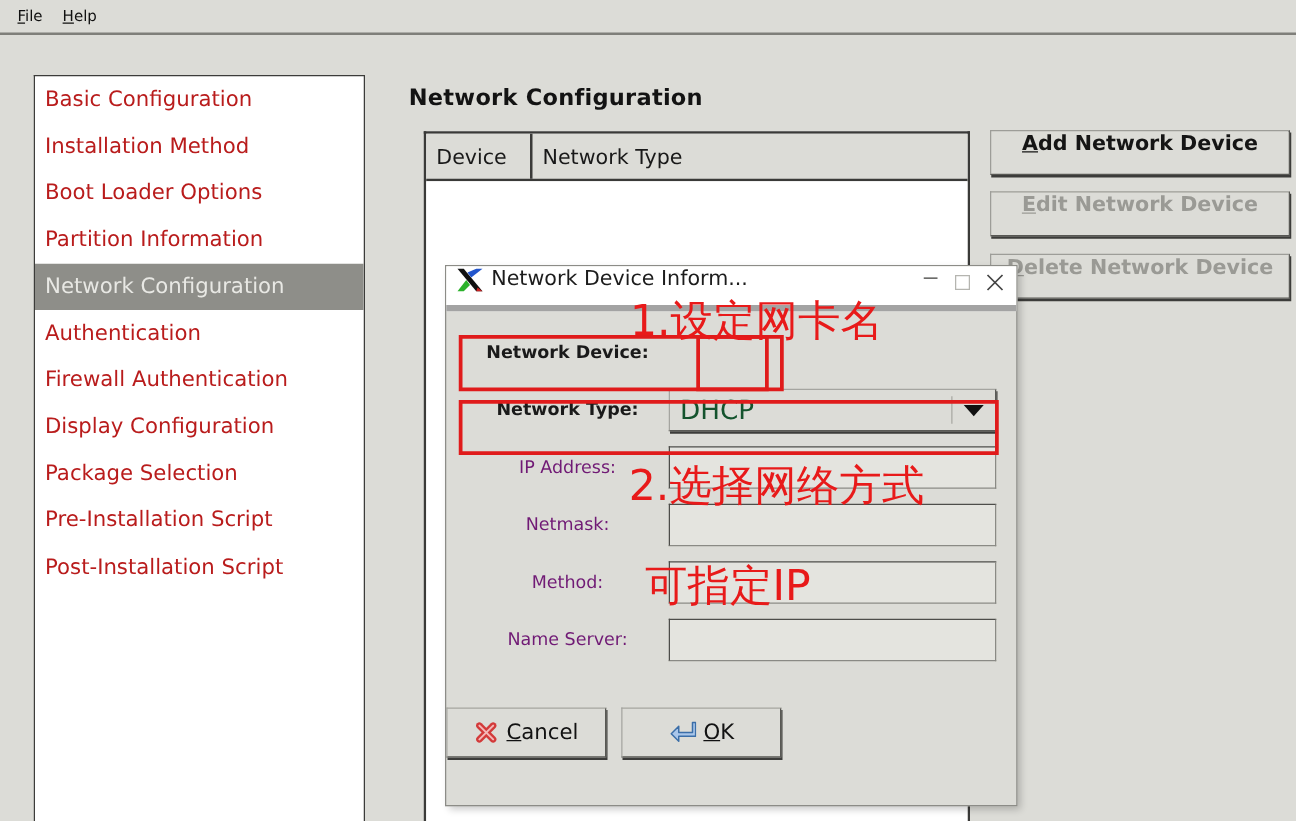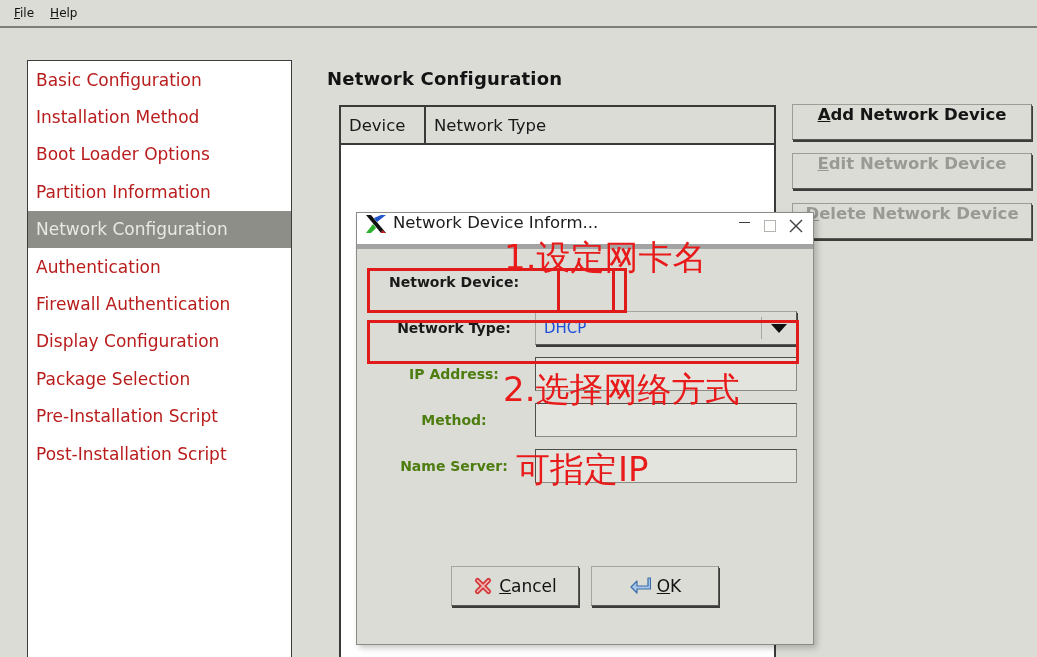--- a/index.html
+++ b/index.html
@@ -196,21 +196,21 @@
   }
   .flabel {
     width: 162px;
     flex: none;
     font-size: 14px;
     color: #1a1a1a;
     font-weight: bold;
     cursor: default;
     text-align: center;
   }
-  .flabel.dim { color: #4d7c0f; font-weight: bold; }
+  .flabel.dim { color: #701a75; font-weight: normal; }
 
   .ftext {
     flex: 1;
     height: 34px;
     background: #ffffff;
     border: 1px solid #8a8a85;
     border-top-color: #4d4d4a;
     border-left-color: #4d4d4a;
     box-sizing: border-box;
     display: flex;
@@ -231,22 +231,22 @@
     border-bottom-color: #5a5a56;
     box-shadow: 1px 2px 0 0 #3c3c3a;
     box-sizing: border-box;
     display: flex;
     align-items: center;
     cursor: default;
   }
   .fcombo .val {
     flex: 1;
     padding-left: 8px;
-    font-size: 15px;
-    color: #1d4ed8;
+    font-size: 21px;
+    color: #14532d;
   }
   .fcombo .sep { width: 1px; height: 22px; background: #a8a8a3; }
   .fcombo .arrow {
     width: 34px;
     display: flex;
     align-items: center;
     justify-content: center;
   }
   .fcombo .arrow i {
     display: block;
@@ -254,21 +254,20 @@
     border-left: 8px solid transparent;
     border-right: 8px solid transparent;
     border-top: 9px solid #101010;
   }
 
   #dlg-buttons {
     position: absolute;
     left: 0; bottom: 38px;
     width: 100%;
     display: flex;
-    justify-content: center;
     gap: 12px;
     border-radius: 12px;
   }
   .dbtn {
     width: 128px; height: 40px;
     background: #dcdcd7;
     border: 1px solid #a5a5a0;
     border-right-color: #585854;
     border-bottom-color: #585854;
     box-shadow: 1px 2px 0 0 #3c3c3a;
@@ -405,20 +404,24 @@
             <i></i>
           </span>
       </div>
     </div>
 
     <div class="frow">
       <div class="flabel dim">IP Address:</div>
       <div class="ftext disabled"></div>
     </div>
 
+    <div class="frow">
+      <div class="flabel dim">Netmask:</div>
+      <div class="ftext disabled"></div>
+    </div>
 
     <div class="frow">
       <div class="flabel dim">Method:</div>
       <div class="ftext disabled"></div>
     </div>
 
     <div class="frow">
       <div class="flabel dim">Name Server:</div>
       <div class="ftext disabled"></div>
     </div>

